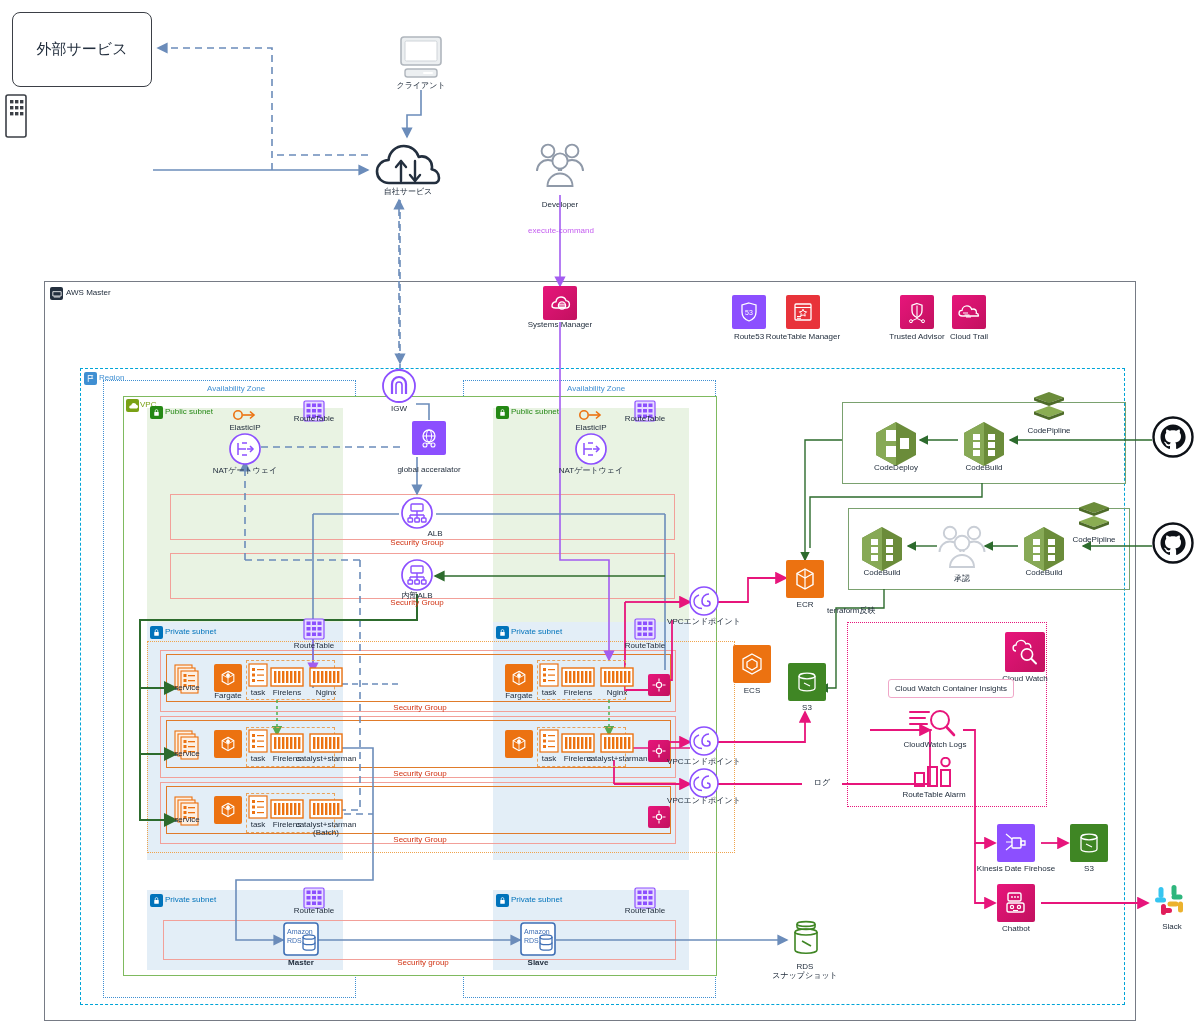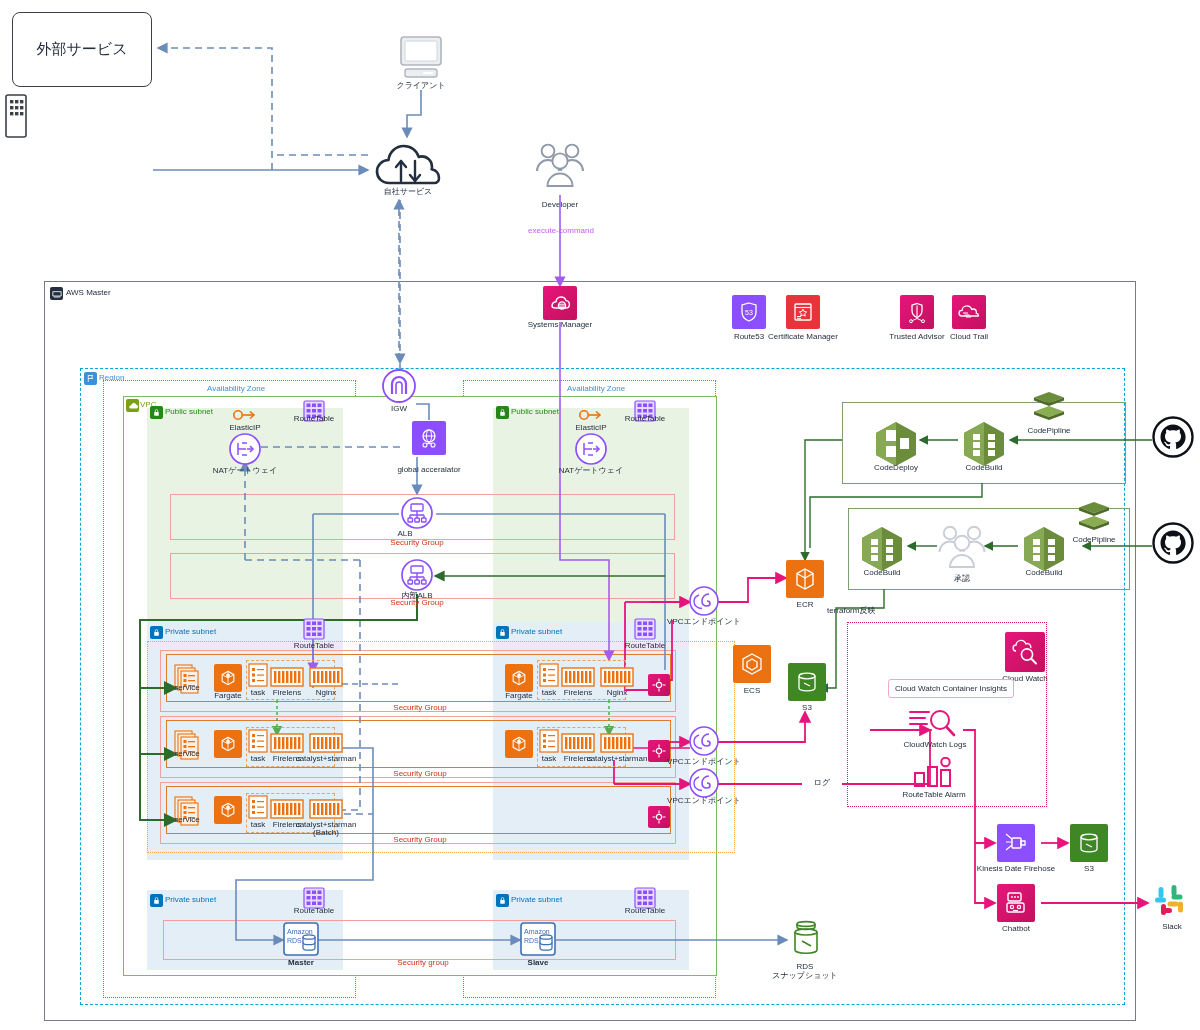--- a/index.html
+++ b/index.html
@@ -346,21 +346,21 @@
   <div class="lbl" style="left:709px;top:332px;width:80px;">Route53</div>
 
   <div class="tile" style="left:786px;top:295px;width:34px;height:34px;background:#e8333a;">
     <svg width="24" height="24" viewBox="0 0 24 24">
         <rect x="4" y="4" width="16" height="16" rx="1" fill="none" stroke="#fff" stroke-width="1.3"></rect>
         <path d="M4 7.5h16" stroke="#fff" stroke-width="1.1"></path>
         <path d="M12 9.2l1.1 2.3 2.5.3-1.8 1.8.4 2.5-2.2-1.2-2.2 1.2.4-2.5-1.8-1.8 2.5-.3z" fill="none" stroke="#fff" stroke-width="1"></path>
         <path d="M6 16.5h4M6 18.3h4" stroke="#fff" stroke-width="1"></path>
       </svg>
   </div>
-  <div class="lbl" style="left:763px;top:332px;width:80px;">Certificate Manager</div>
+  <div class="lbl" style="left:763px;top:332px;width:80px;">RouteTable Manager</div>
 
   <div class="tile" style="left:900px;top:295px;width:34px;height:34px;background:linear-gradient(135deg,#e7157b,#c2115f);">
     <svg width="24" height="24" viewBox="0 0 24 24">
         <path d="M12 3.5l5 1.7v5.3c0 3.2-2.2 5.8-5 6.8-2.8-1-5-3.6-5-6.8V5.2z" fill="none" stroke="#fff" stroke-width="1.3"></path>
         <path d="M12 5.5v11" stroke="#fff" stroke-width="1.1"></path>
         <path d="M12 17v1.5M12 18.5L6.5 21M12 18.5L17.5 21" stroke="#fff" stroke-width="1"></path>
         <circle cx="6" cy="21.2" r="1.5" fill="none" stroke="#fff" stroke-width="1"></circle>
         <circle cx="18" cy="21.2" r="1.5" fill="none" stroke="#fff" stroke-width="1"></circle>
       </svg>
   </div>
@@ -482,21 +482,21 @@
       <circle cx="17" cy="17" r="15" fill="#fff" stroke="#8c4fff" stroke-width="1.7"></circle>
       <g stroke="#8c4fff" stroke-width="1.4" fill="none">
         <rect x="11" y="8" width="12" height="7" rx="1"></rect>
         <path d="M17 15v4M10 19h14M10 19v3M17 19v3M24 19v3"></path>
         <rect x="8" y="22" width="4.5" height="4" rx="0.8"></rect>
         <rect x="14.8" y="22" width="4.5" height="4" rx="0.8"></rect>
         <rect x="21.5" y="22" width="4.5" height="4" rx="0.8"></rect>
       </g>
     </svg>
   </div>
-  <div class="lbl" style="left:365px;top:529px;width:80px;">ALB</div>
+  <div class="lbl" style="left:395px;top:529px;width:80px;">ALB</div>
   <div class="lbl" style="left:377px;top:538px;width:80px;color:#d13212;">Security Group</div>
 
   <div class="abs" style="left:400px;top:558px;">
     <svg width="34" height="34" viewBox="0 0 34 34">
       <circle cx="17" cy="17" r="15" fill="#fff" stroke="#8c4fff" stroke-width="1.7"></circle>
       <g stroke="#8c4fff" stroke-width="1.4" fill="none">
         <rect x="11" y="8" width="12" height="7" rx="1"></rect>
         <path d="M17 15v4M10 19h14M10 19v3M17 19v3M24 19v3"></path>
         <rect x="8" y="22" width="4.5" height="4" rx="0.8"></rect>
         <rect x="14.8" y="22" width="4.5" height="4" rx="0.8"></rect>

